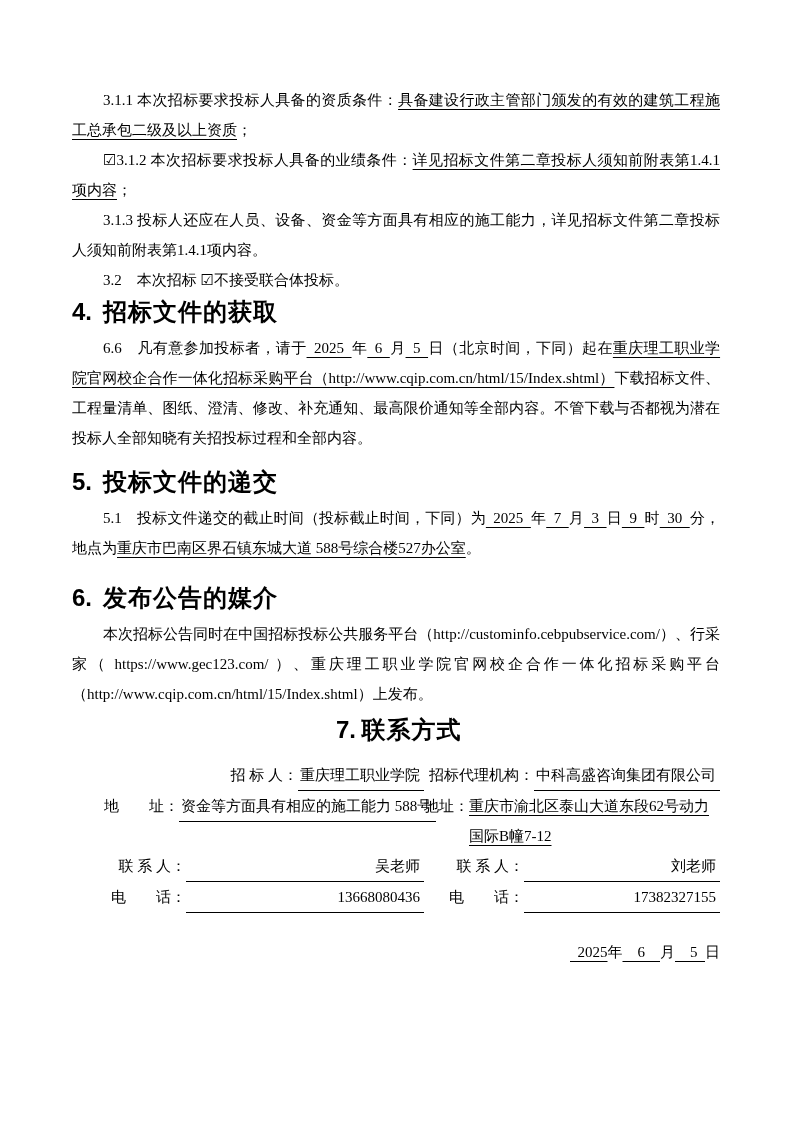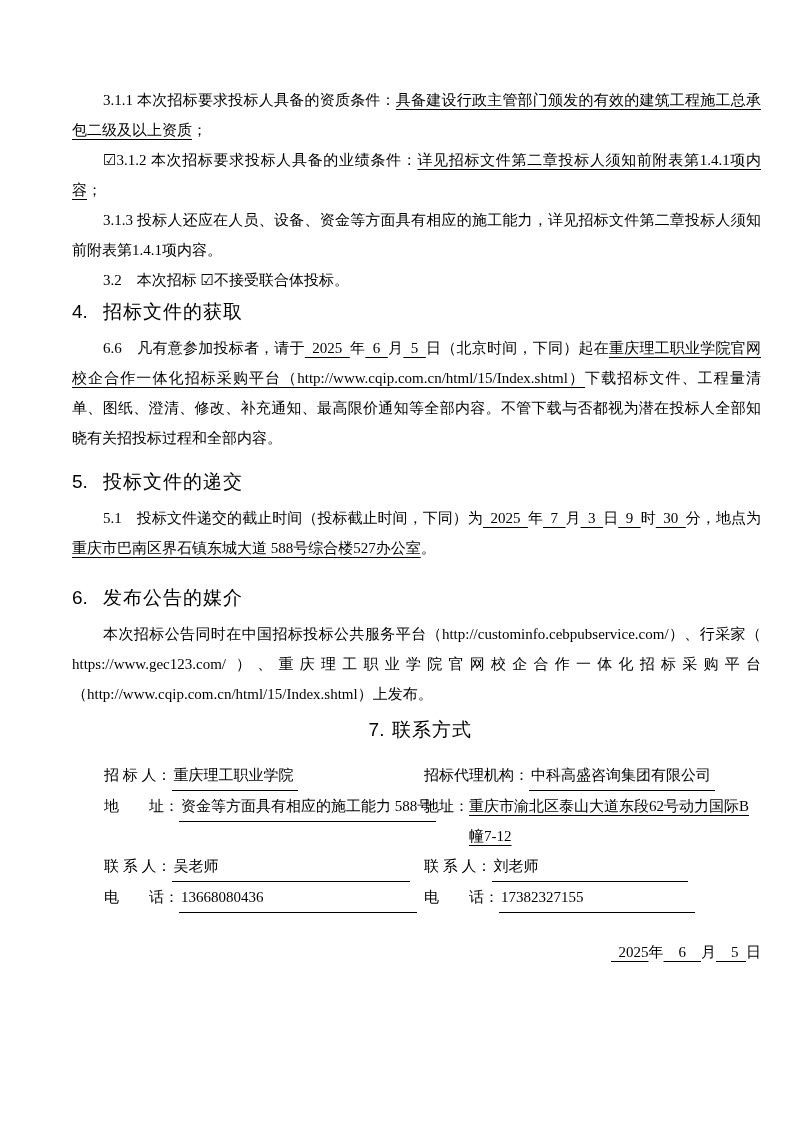--- a/index.html
+++ b/index.html
@@ -1,20 +1,20 @@
 <!DOCTYPE html>
 <html><head>
 <meta charset="utf-8">
 <style>
   html,body{margin:0;padding:0;background:#ffffff;}
   .page{
     position:relative;
     width:793px;height:1122px;
     box-sizing:border-box;
-    padding:85px 32px 0 72px;
+    padding:85px 73px 0 72px;
     background:#ffffff;
     color:#000;
     font-family:"Liberation Serif","DejaVu Serif",serif;
     font-size:15px;
     overflow:hidden;
   }
   p.body{
     margin:0;
     line-height:30px;
     text-align:justify;
@@ -22,37 +22,37 @@
   }
   .u{
     text-decoration:underline;
     text-underline-offset:4px;
     text-decoration-thickness:1px;
     text-align:right;
   }
   .cb{font-family:"DejaVu Sans",sans-serif;}
   h2.hd{
     font-family:"Liberation Sans","DejaVu Sans",sans-serif;
-    font-size:19px;
-    font-weight:normal;
+    font-size:24px;
+    font-weight:bold;
     line-height:30px;
     margin:2px 0 6px 0;
     letter-spacing:1px;
   }
   h2.hd .num{display:inline-block;width:31px;letter-spacing:0;}
   h2.h5x{margin-top:14px;}
   h2.h6x{margin-top:20px;}
   h2.h7x{margin-top:6px;margin-bottom:15px;text-align:center;}
   .contacts{
     display:grid;
     grid-template-columns:320px 1fr;
     margin-left:32px;
     line-height:30px;
   }
-  .cc{white-space:nowrap;}
+  .cc{white-space:nowrap;text-align:right;}
   .cc-wrap{white-space:normal;padding-left:45px;text-indent:-45px;}
   .clabel{white-space:pre;}
   .fld{
     display:inline-block;
     border-bottom:1px solid #000;
     padding:0 4px 0 2px;
     white-space:pre;
   }
   .mw-a{min-width:120px;}
   .mw-b{min-width:232px;}

